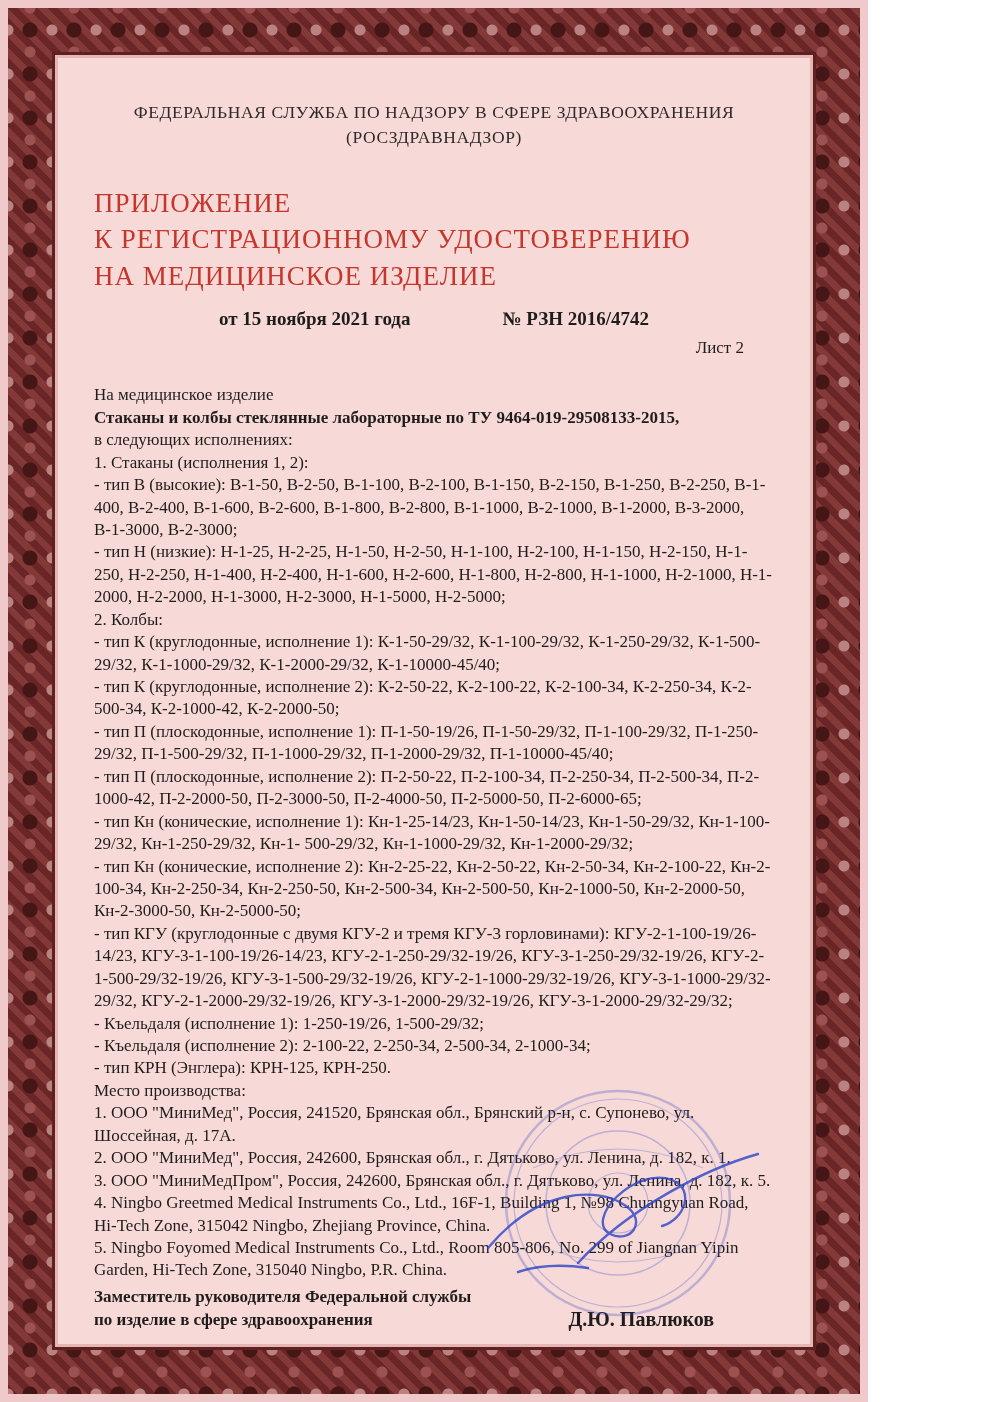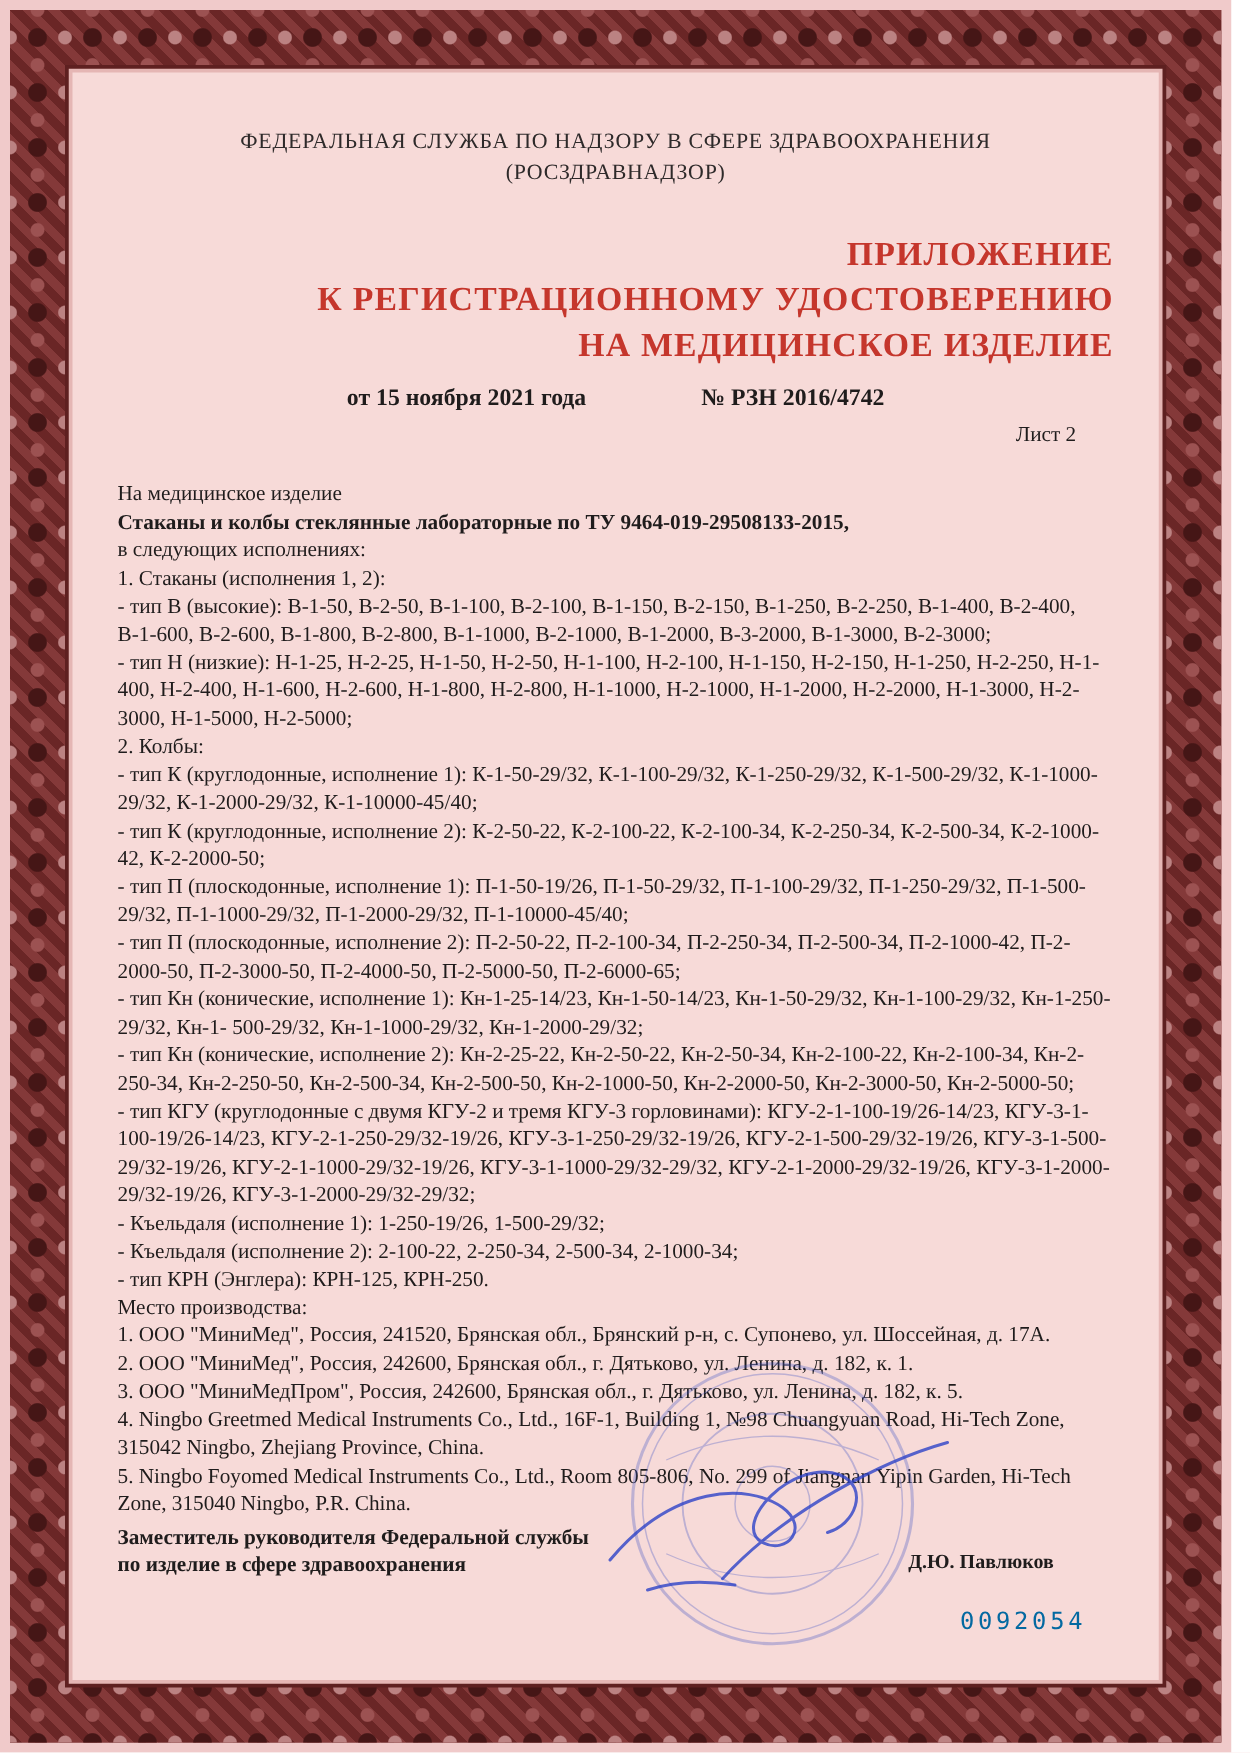--- a/index.html
+++ b/index.html
@@ -1,21 +1,21 @@
 <!DOCTYPE html>
 <html><head>
 <meta charset="utf-8">
 <style>
   * { margin:0; padding:0; box-sizing:border-box; }
   html,body { background:#ffffff; }
   body { font-family:"Liberation Serif", serif; }
 
   .page {
     position:relative;
-    width:985px; height:1402px;
+    width:868px; height:1402px;
     background:#f0caca;
     padding:10px;
     overflow:hidden;
   }
 
   
   .ornament {
     position:absolute; inset:8px;
     background-color:#773030;
     background-image:
@@ -41,23 +41,23 @@
   .agency {
     text-align:center;
     font-size:17.5px;
     letter-spacing:0.6px;
     color:#2e2a2a;
     line-height:1.4;
   }
 
   .doc-title {
     margin-top:36px;
-    text-align:right;
+    text-align:left;
     color:#c5362c;
-    font-weight:bold;
+    font-weight:normal;
     font-size:27px;
     letter-spacing:1px;
     line-height:1.35;
   }
 
   .meta-row {
     margin-top:14px;
     display:flex;
     justify-content:center;
     gap:92px;
@@ -78,23 +78,23 @@
 
   .sign-block {
     position:relative;
     margin-top:4px;
     font-size:17px;
     line-height:1.35;
   }
   .sign-pos { font-weight:bold; }
   .sign-name {
     position:absolute;
-    right:48px; top:20px;
+    right:60px; top:20px;
     font-weight:bold;
-    font-size:16px;
+    font-size:20px;
   }
 
   .serial {
     margin-top:22px;
     text-align:right;
     padding-right:22px;
     color:#0369a1;
     font-family:"DejaVu Sans Mono", monospace;
     font-size:19px;
     letter-spacing:3px;

